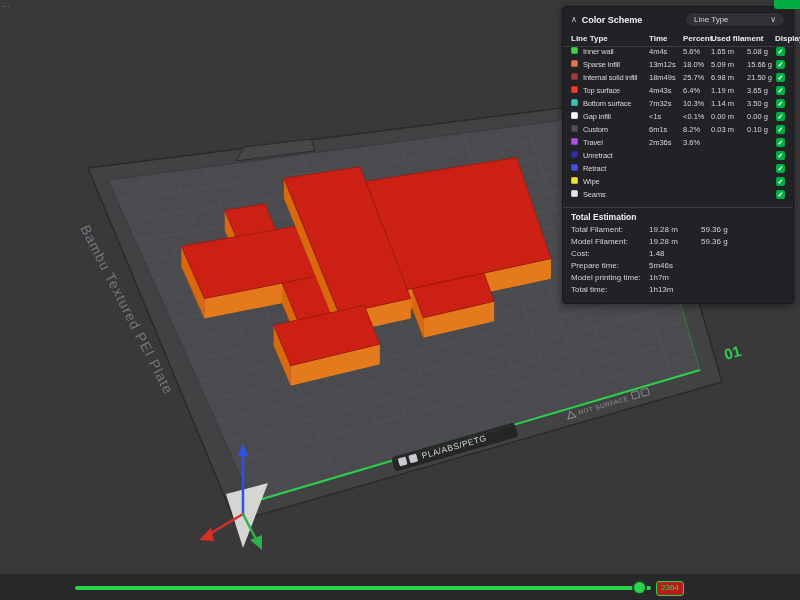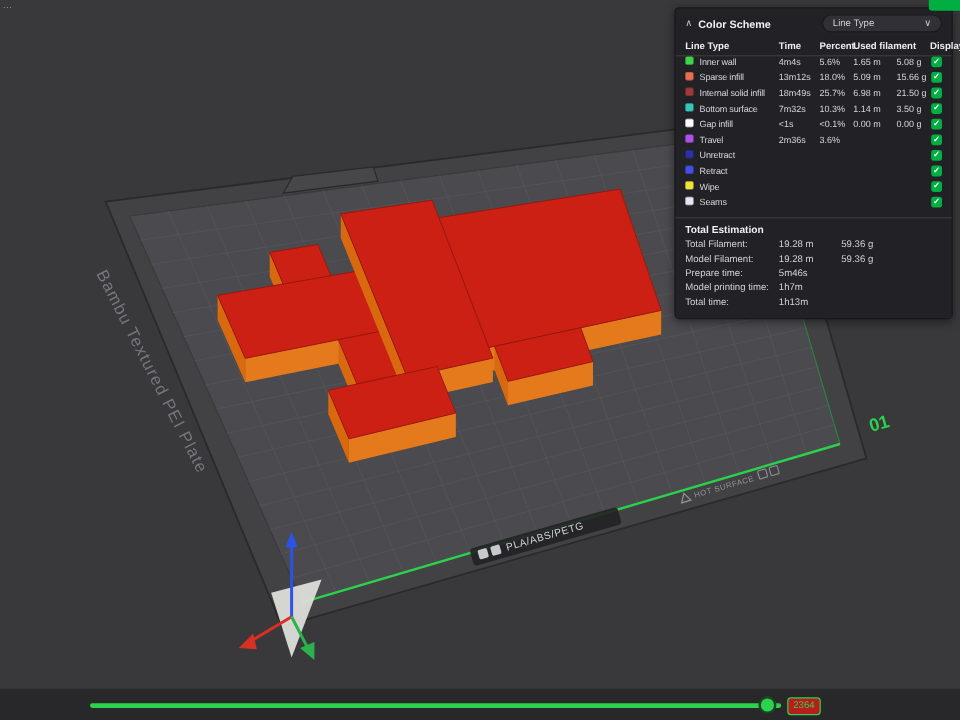--- a/index.html
+++ b/index.html
@@ -218,38 +218,56 @@
         <div class="lt-row">
           <span class="sw" style="background: rgb(157, 58, 58);"></span>
           <span class="c-label">Internal solid infill</span>
           <span class="c-time">18m49s</span>
           <span class="c-pct">25.7%</span>
           <span class="c-m">6.98 m</span>
           <span class="c-g">21.50 g</span>
           <span class="cb">✓</span>
         </div>
         <div class="lt-row">
+          <span class="sw" style="background: rgb(238, 58, 44);"></span>
+          <span class="c-label">Top surface</span>
+          <span class="c-time">4m43s</span>
+          <span class="c-pct">6.4%</span>
+          <span class="c-m">1.19 m</span>
+          <span class="c-g">3.65 g</span>
+          <span class="cb">✓</span>
+        </div>
+        <div class="lt-row">
           <span class="sw" style="background: rgb(55, 197, 181);"></span>
           <span class="c-label">Bottom surface</span>
           <span class="c-time">7m32s</span>
           <span class="c-pct">10.3%</span>
           <span class="c-m">1.14 m</span>
           <span class="c-g">3.50 g</span>
           <span class="cb">✓</span>
         </div>
         <div class="lt-row">
           <span class="sw" style="background: rgb(255, 255, 255);"></span>
           <span class="c-label">Gap infill</span>
           <span class="c-time">&lt;1s</span>
           <span class="c-pct">&lt;0.1%</span>
           <span class="c-m">0.00 m</span>
           <span class="c-g">0.00 g</span>
           <span class="cb">✓</span>
         </div>
         <div class="lt-row">
+          <span class="sw" style="background: rgb(78, 78, 88);"></span>
+          <span class="c-label">Custom</span>
+          <span class="c-time">6m1s</span>
+          <span class="c-pct">8.2%</span>
+          <span class="c-m">0.03 m</span>
+          <span class="c-g">0.10 g</span>
+          <span class="cb">✓</span>
+        </div>
+        <div class="lt-row">
           <span class="sw" style="background: rgb(174, 80, 228);"></span>
           <span class="c-label">Travel</span>
           <span class="c-time">2m36s</span>
           <span class="c-pct">3.6%</span>
           <span class="c-m"></span>
           <span class="c-g"></span>
           <span class="cb">✓</span>
         </div>
         <div class="lt-row">
           <span class="sw" style="background: rgb(47, 47, 168);"></span>
@@ -295,20 +313,24 @@
           <span class="est-label">Total Filament:</span>
           <span class="est-v1">19.28 m</span>
           <span class="est-v2">59.36 g</span>
         </div>
         <div class="est-row">
           <span class="est-label">Model Filament:</span>
           <span class="est-v1">19.28 m</span>
           <span class="est-v2">59.36 g</span>
         </div>
         <div class="est-row">
+          <span class="est-label">Cost:</span>
+          <span class="est-v1">1.48</span>
+        </div>
+        <div class="est-row">
           <span class="est-label">Prepare time:</span>
           <span class="est-v1">5m46s</span>
         </div>
         <div class="est-row">
           <span class="est-label">Model printing time:</span>
           <span class="est-v1">1h7m</span>
         </div>
         <div class="est-row">
           <span class="est-label">Total time:</span>
           <span class="est-v1">1h13m</span>

